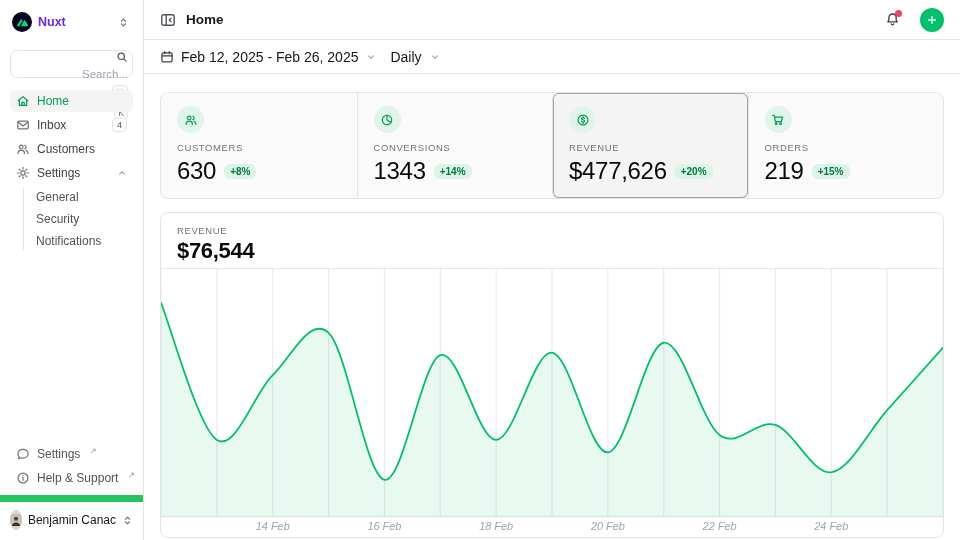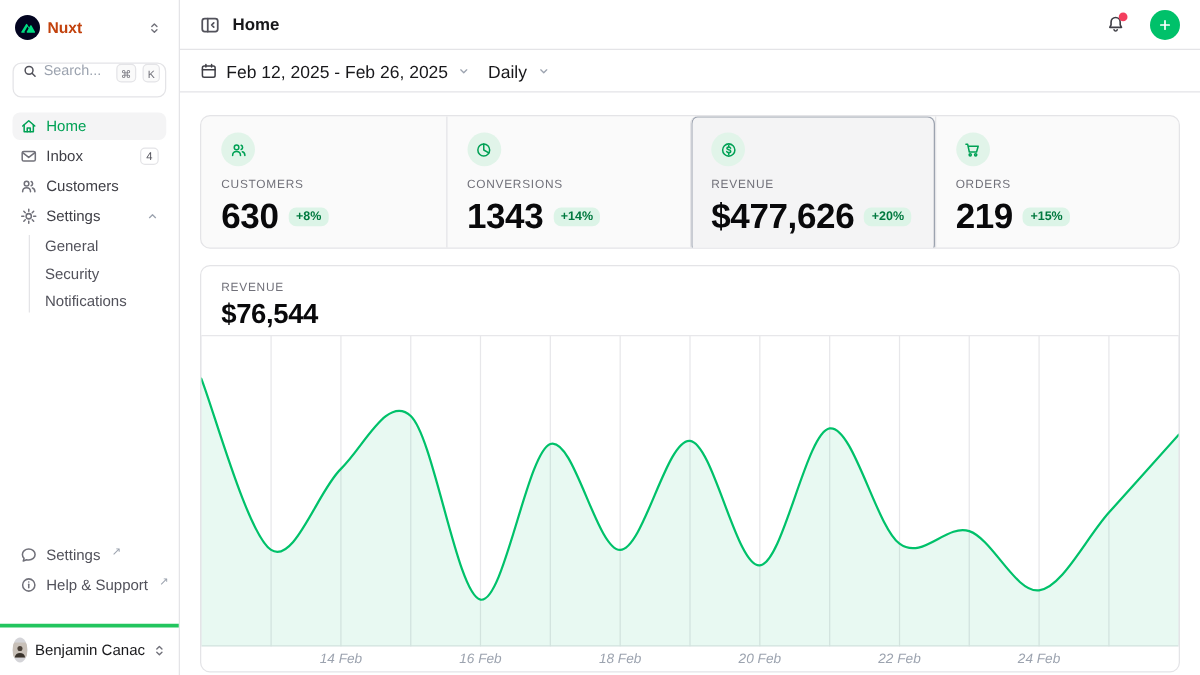--- a/index.html
+++ b/index.html
@@ -5,44 +5,44 @@
   * { margin:0; padding:0; box-sizing:border-box; }
   html,body { width:960px; height:540px; overflow:hidden; background:#fff;
     font-family:"Liberation Sans", sans-serif; color:#18181b; }
   .app { display:flex; width:960px; height:540px; }
 
   
   .sidebar { width:144px; min-width:144px; height:540px; border-right:1px solid #e4e4e7;
     background:#fff; display:flex; flex-direction:column; padding:10px 10px 8px; }
   .ws-row { display:flex; align-items:center; gap:6px; padding:2px 4px 2px 2px; border-radius:6px; cursor:pointer; }
   .ws-logo { width:20px; height:20px; border-radius:50%; background:#020420; display:flex; align-items:center; justify-content:center; }
-  .ws-name { font-size:12.5px; font-weight:700; color:#c2410c; flex:1; }
+  .ws-name { font-size:12.5px; font-weight:700; color:#6d28d9; flex:1; }
   .updown { color:#71717a; display:flex; }
   .search { margin-top:16px; height:28px; border:1px solid #e4e4e7; border-radius:7px; background:#fff;
-    display:flex; align-items:flex-start; gap:5px; padding:0 4px 0 7px; cursor:text; }
+    display:flex; align-items:flex-end; gap:5px; padding:0 4px 0 7px; cursor:text;flex-direction:column; }
   .search-ph { font-size:11.5px; color:#9ca3af; flex:1; }
   kbd { font-family:"Liberation Sans", sans-serif; font-size:8.5px; color:#71717a; background:#fafafa;
     border:1px solid #e4e4e7; border-radius:4px; padding:1px 3px; min-width:14px; text-align:center; height:15px; line-height:12px; }
   .nav { margin-top:12px; display:flex; flex-direction:column; }
   .nav-item { display:flex; align-items:center; gap:7px; height:22px; padding:0 6px; border-radius:6px;
     font-size:12px; color:#3f3f46; cursor:pointer; margin-bottom:2px; }
   .nav-item .ni-icon { display:flex; color:#71717a; }
   .nav-item.active { background:#f4f4f5; color:#00a155; font-weight:500; }
   .nav-item.active .ni-icon { color:#00a155; }
   .nav-label { flex:1; white-space:nowrap; }
   .nav-badge { font-size:9px; color:#52525b; border:1px solid #e4e4e7; border-radius:4px; padding:0 4px; height:14px; line-height:13px; background:#fff; }
   .chev { color:#9ca3af; display:flex; }
   .subwrap { position:relative; margin-left:13px; padding-left:0; }
   .subwrap:before { content:""; position:absolute; left:0; top:2px; bottom:2px; width:1px; background:#e4e4e7; }
   .sub-item { display:flex; align-items:center; height:22px; padding:0 6px 0 13px; font-size:12px; color:#52525b;
     border-radius:6px; cursor:pointer; }
   .side-bottom { margin-top:auto; }
   .side-bottom .nav-item { color:#52525b; }
   .ext { font-size:9px; color:#9ca3af; margin-left:2px; position:relative; top:-3px; }
-  .user-row { border-top:3px solid #22c55e; margin:20px -10px 0; padding:8px 10px 2px; display:flex; align-items:center; gap:6px; cursor:pointer; }
+  .user-row { border-top:7px solid #22c55e; margin:6px -10px 0; padding:8px 10px 2px; display:flex; align-items:center; gap:6px; cursor:pointer; }
   .avatar { width:20px; height:20px; border-radius:50%; background:#d4d4d8; overflow:hidden; display:flex; align-items:flex-end; justify-content:center; }
   .user-name { font-size:12px; font-weight:500; color:#18181b; flex:1; white-space:nowrap; }
 
   
   .main { flex:1; display:flex; flex-direction:column; min-width:0; }
   .topbar { height:40px; min-height:40px; border-bottom:1px solid #e4e4e7; display:flex; align-items:center; padding:0 16px; gap:10px; }
   .collapse-btn { display:flex; color:#52525b; cursor:pointer; }
   .page-title { font-size:13.5px; font-weight:700; color:#18181b; flex:1; }
   .bell-wrap { position:relative; display:flex; color:#3f3f46; cursor:pointer; margin-right:10px; }
   .bell-dot { position:absolute; top:-2px; right:-2px; width:7px; height:7px; border-radius:50%; background:#f43f5e; }
@@ -56,21 +56,21 @@
 
   
   .stats { display:grid; grid-template-columns:repeat(4,1fr); border:1px solid #e4e4e7; border-radius:8px;
     background:#fafafa; height:107px; overflow:hidden; }
   .stat { padding:13px 16px; position:relative; cursor:pointer; }
   .stat + .stat { border-left:1px solid #e4e4e7; }
   .stat.selected { background:#f4f4f5; box-shadow:inset 0 0 0 1px #9ca3af; border-radius:6px; }
   .stat-iconcircle { width:27px; height:27px; border-radius:50%; background:#e1f4e9; display:flex; align-items:center; justify-content:center; color:#00a155; }
   .stat-label { margin-top:9px; font-size:9.5px; letter-spacing:.6px; color:#71717a; font-weight:500; }
   .stat-valuerow { margin-top:4px; display:flex; align-items:center; gap:8px; }
-  .stat-value { font-size:28px; font-weight:700; color:#09090b; letter-spacing:-.3px; }
+  .stat-value { font-size:24px; font-weight:400; color:#09090b; letter-spacing:-.3px; }
   .stat-delta { font-size:10px; font-weight:600; color:#00793f; background:#dcf4e7; border-radius:6px; padding:2px 6px; }
 
   
   .chart-card { margin-top:13px; border:1px solid #e4e4e7; border-radius:8px; background:#fff; height:326px; position:relative; overflow:hidden; }
   .chart-head { padding:12px 16px 0; }
   .chart-label { font-size:9.5px; letter-spacing:.6px; color:#71717a; font-weight:500; }
   .chart-value { font-size:22px; font-weight:700; color:#09090b; letter-spacing:-.3px; margin-top:2px; }
   .plot { position:absolute; left:0; right:0; top:55px; bottom:0;font-style:italic; }
   .plot svg { width:100%; height:100%; display:block; }
 </style>

